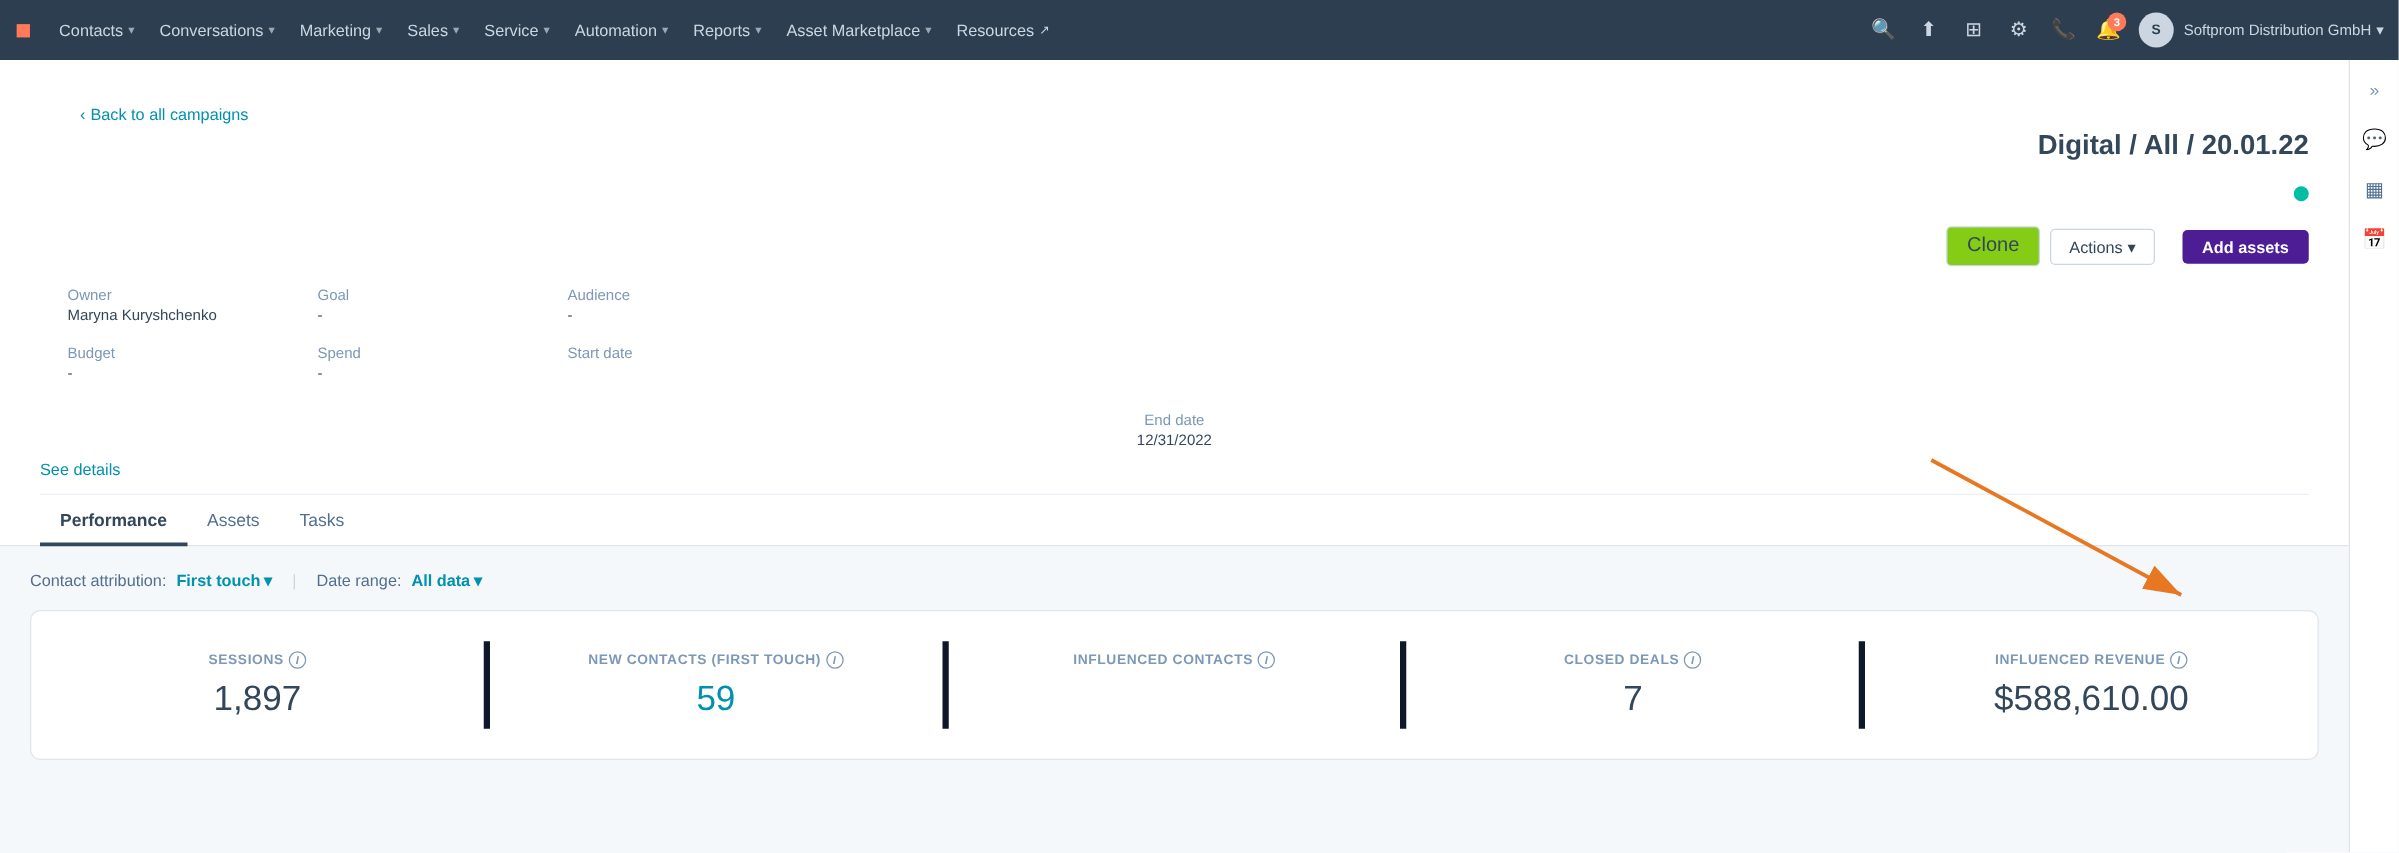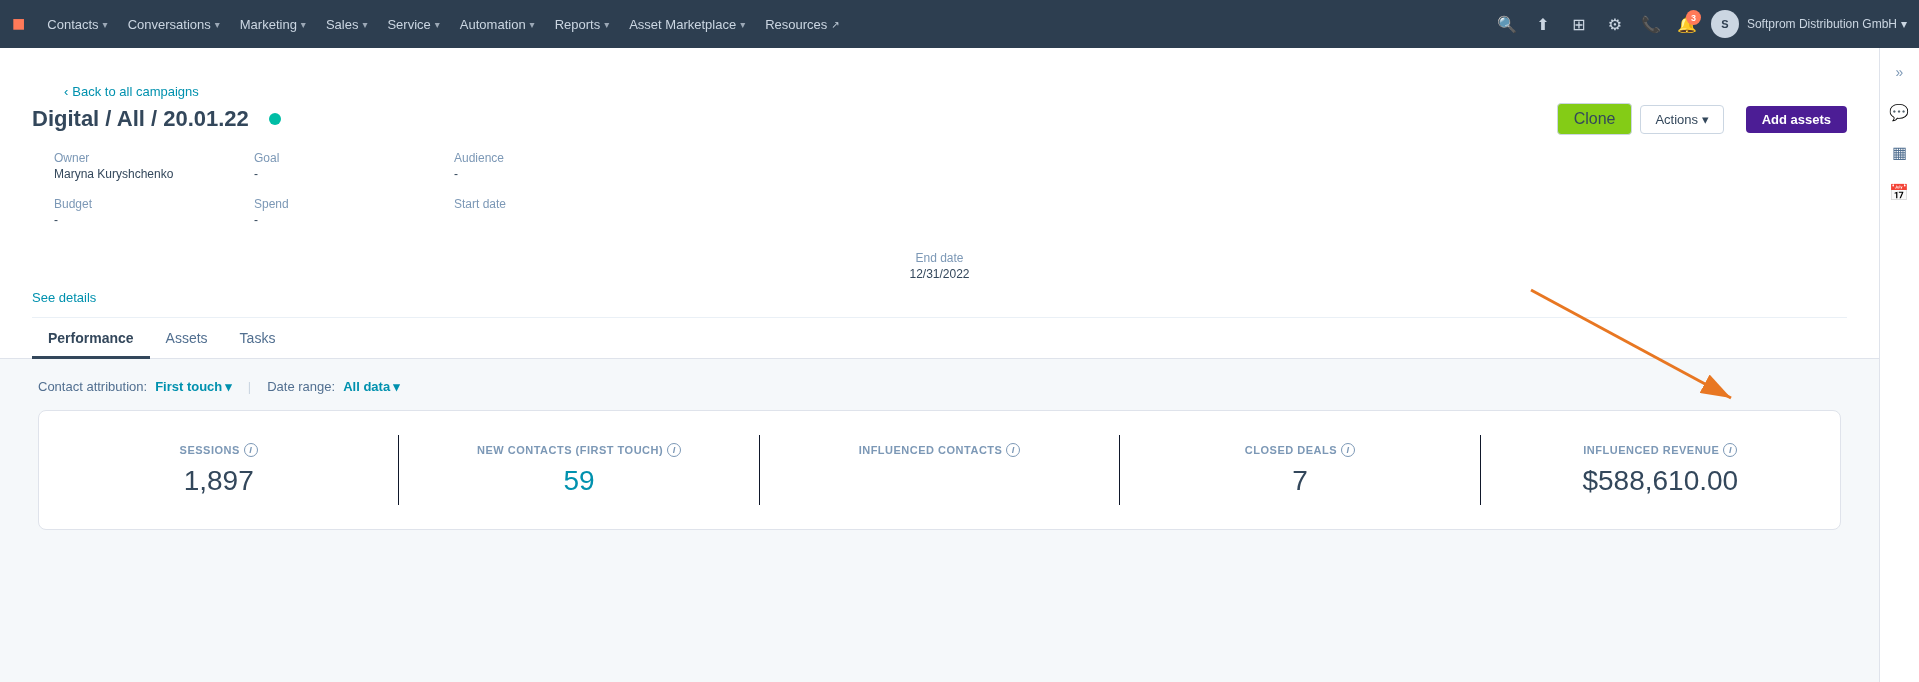--- a/index.html
+++ b/index.html
@@ -60,21 +60,21 @@
 
     
     .back-link-area { padding: 20px 32px 4px; }
     .back-link { color: #0091ae; font-size: 13px; display: flex; align-items: center; gap: 4px; cursor: pointer; text-decoration: none; }
 
     
     .campaign-header {
       background: #fff; padding: 16px 32px 0;
       border-bottom: 1px solid #dfe3eb;
     }
-    .campaign-title-row { display: flex; align-items: center; gap: 20px; margin-bottom: 16px; }
+    .campaign-title-row { display: flex; align-items: flex-end; gap: 20px; margin-bottom: 16px; flex-direction: column; }
     .campaign-title { font-size: 22px; font-weight: 700; color: #33475b; }
     .status-dot { width: 12px; height: 12px; border-radius: 50%; background: #00bda5; display: inline-block; }
     .campaign-actions { margin-left: auto; display: flex; gap: 8px; align-items: center; }
     .btn-outline {
       border: 1px solid #cbd6e2; background: #84cc16; color: #33475b;
       padding: 6px 16px; border-radius: 4px; font-size: 16px; cursor: pointer; white-space: nowrap;
     }
     .btn-actions {
       border: 1px solid #cbd6e2; background: #fff; color: #33475b;
       padding: 6px 14px; border-radius: 4px; font-size: 13px; cursor: pointer;
@@ -97,39 +97,39 @@
 
     
     .tabs { display: flex; gap: 0; border-top: 1px solid #eaf0f6; padding-top: 2px; }
     .tab {
       padding: 10px 16px; font-size: 14px; cursor: pointer; color: #516f90;
       border-bottom: 3px solid transparent; margin-bottom: -1px;
     }
     .tab.active { color: #33475b; font-weight: 700; border-bottom: 3px solid #33475b; }
 
     
-    .performance-section { padding: 20px 38px; }
+    .performance-section { padding: 20px 24px; }
 
     .filter-bar { display: flex; align-items: center; gap: 8px; margin-bottom: 16px; font-size: 13px; color: #516f90; }
     .filter-label { color: #516f90; }
     .filter-btn {
       color: #0091ae; font-weight: 700; background: none; border: none;
       cursor: pointer; display: flex; align-items: center; gap: 3px; font-size: 13px;
     }
     .filter-separator { color: #cbd6e2; margin: 0 8px; }
 
     
     .stats-card {
       background: #fff; border-radius: 8px; border: 1px solid #dfe3eb;
       padding: 24px 0; display: flex; align-items: stretch;
       margin-bottom: 16px; position: relative;
     }
     .stat-item {
       flex: 1; text-align: center; padding: 8px 16px;
-      border-right: 1px solid #0f172a;
+      border-right: 5px solid #0f172a;
     }
     .stat-item:last-child { border-right: none; }
     .stat-label {
       font-size: 11px; font-weight: 700; color: #7c98b6; text-transform: uppercase;
       letter-spacing: 0.5px; display: flex; align-items: center; justify-content: center; gap: 4px;
       margin-bottom: 8px;
     }
     .stat-info-icon {
       width: 14px; height: 14px; border-radius: 50%; border: 1px solid #7c98b6;
       display: inline-flex; align-items: center; justify-content: center;

